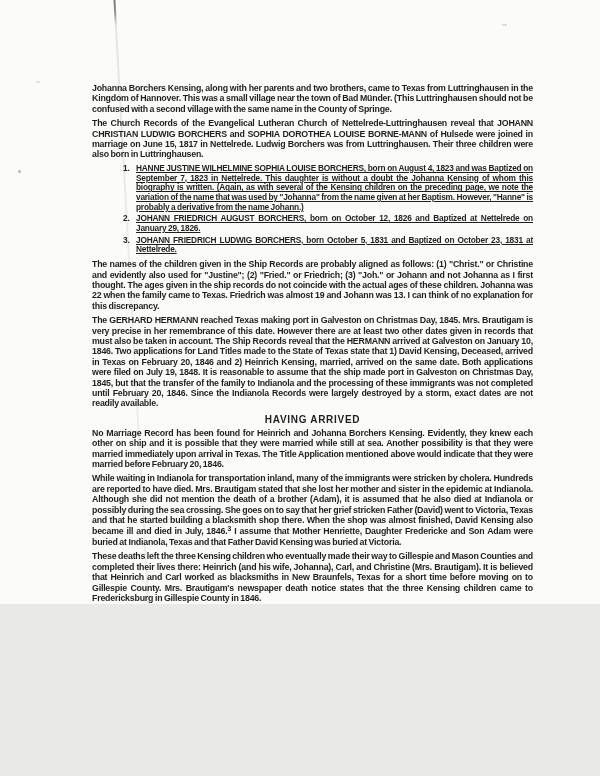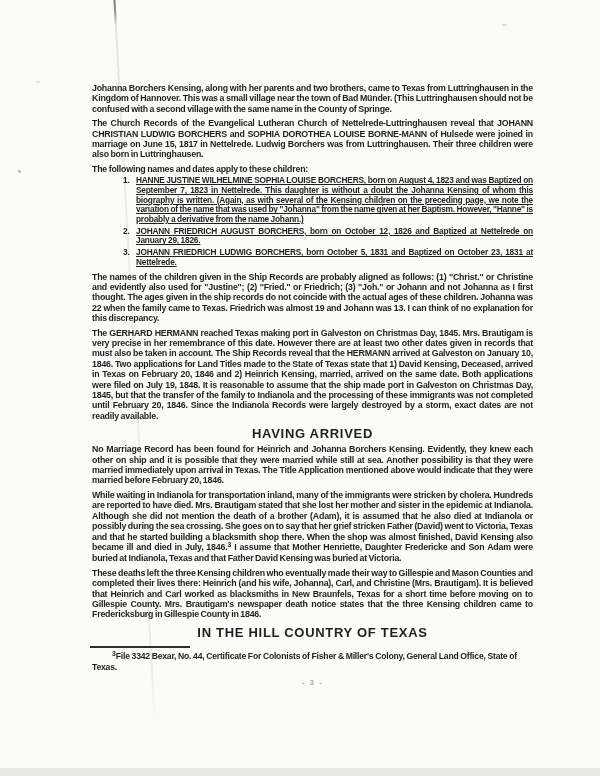--- a/index.html
+++ b/index.html
@@ -1,19 +1,19 @@
 <!DOCTYPE html>
 <html><head>
 <meta charset="utf-8">
 <style>
   html, body { margin: 0; padding: 0; background: #e9e9e7; }
   .page {
     position: relative;
     width: 600px;
-    height: 768px;
+    height: 604px;
     margin: 0 auto;
     background: #fbfbf9;
     overflow: hidden;
     font-family: "Liberation Sans", sans-serif;
     color: #1f1f1f;
   }
   .content {
     position: absolute;
     left: 92px;
     top: 83px;
@@ -41,21 +41,21 @@
     line-height: 9.7px;
     letter-spacing: -0.2px;
     word-spacing: -0.5px;
     margin: 0 0 2px 0;
   }
   .children .num { flex: none; width: 13px; }
   .children .itext { flex: 1; text-align: justify; text-decoration: underline; }
   .heading {
     margin: 5px 0 3px 0;
     text-align: center;
-    font-size: 13px;
+    font-size: 10px;
     font-weight: 700;
     letter-spacing: 0.7px;
   }
   .supref {
     font-size: 6.8px;
     position: relative;
     top: -2.5px;
     letter-spacing: 0;
   }
   .fnsep {
@@ -110,21 +110,20 @@
 
 <div class="page">
   <div class="fold"></div>
   <div class="speck s1"></div>
   <div class="speck s2"></div>
   <div class="speck s3"></div>
 
   <div class="content">
     <p class="para">Johanna Borchers Kensing, along with her parents and two brothers, came to Texas from Luttringhausen in the Kingdom of Hannover. This was a small village near the town of Bad Münder. (This Luttringhausen should not be confused with a second village with the same name in the County of Springe.</p>
     <p class="para">The Church Records of the Evangelical Lutheran Church of Nettelrede-Luttringhausen reveal that JOHANN CHRISTIAN LUDWIG BORCHERS and SOPHIA DOROTHEA LOUISE BORNE-MANN of Hulsede were joined in marriage on June 15, 1817 in Nettelrede. Ludwig Borchers was from Luttringhausen. Their three children were also born in Luttringhausen.</p>
-    <p class="para intro">The following names and dates apply to these children:</p>
 
     <ol class="children">
       <li>
         <span class="num">1.</span>
         <span class="itext">HANNE JUSTINE WILHELMINE SOPHIA LOUISE BORCHERS, born on August 4, 1823 and was Baptized on September 7, 1823 in Nettelrede. This daughter is without a doubt the Johanna Kensing of whom this biography is written. (Again, as with several of the Kensing children on the preceding page, we note the variation of the name that was used by "Johanna" from the name given at her Baptism. However, "Hanne" is probably a derivative from the name Johann.)</span>
       </li>
       <li>
         <span class="num">2.</span>
         <span class="itext">JOHANN FRIEDRICH AUGUST BORCHERS, born on October 12, 1826 and Baptized at Nettelrede on January 29, 1826.</span>
       </li>

